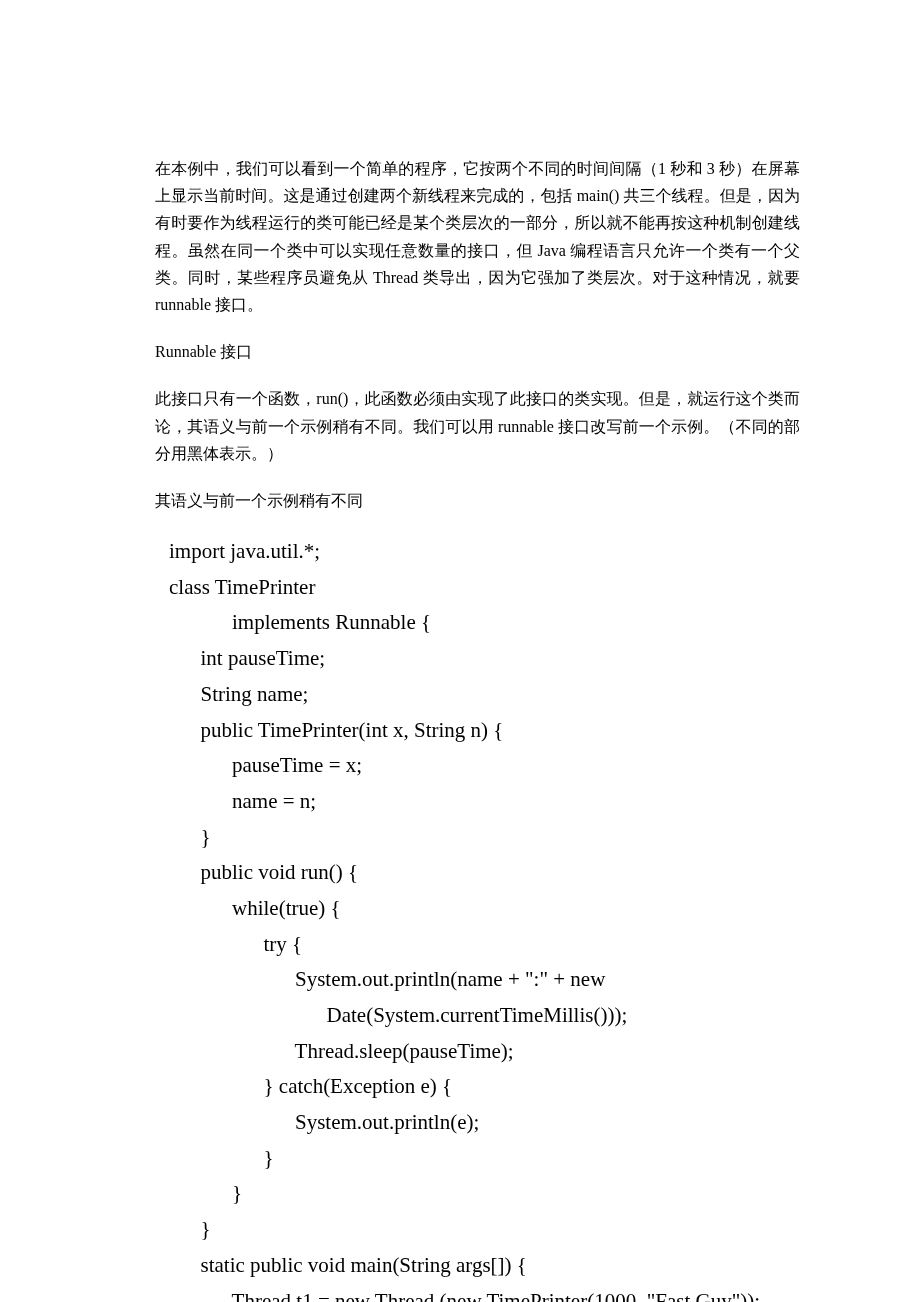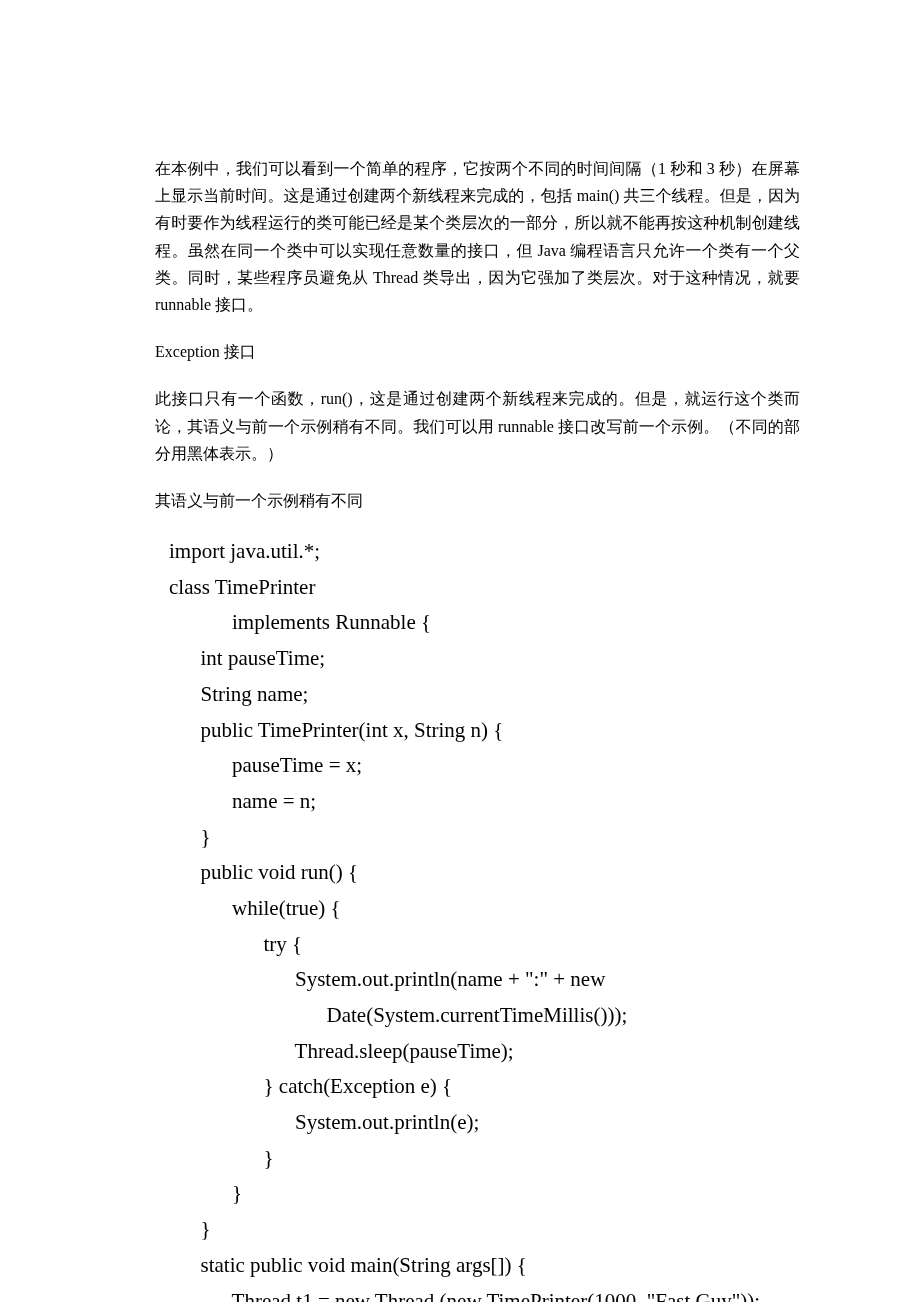--- a/index.html
+++ b/index.html
@@ -27,23 +27,23 @@
       line-height: 1.7;
       margin: 14px;
       white-space: pre;
     }
   </style>
 </head>
 <body>
 
 <p>在本例中，我们可以看到一个简单的程序，它按两个不同的时间间隔（1 秒和 3 秒）在屏幕上显示当前时间。这是通过创建两个新线程来完成的，包括 main() 共三个线程。但是，因为有时要作为线程运行的类可能已经是某个类层次的一部分，所以就不能再按这种机制创建线程。虽然在同一个类中可以实现任意数量的接口，但 Java 编程语言只允许一个类有一个父类。同时，某些程序员避免从 Thread 类导出，因为它强加了类层次。对于这种情况，就要 runnable 接口。</p>
 
-<p class="section-title">Exception 接口</p>
+<p class="section-title">Runnable 接口</p>
 
-<p>此接口只有一个函数，run()，这是通过创建两个新线程来完成的。但是，就运行这个类而论，其语义与前一个示例稍有不同。我们可以用 runnable 接口改写前一个示例。（不同的部分用黑体表示。）</p>
+<p>此接口只有一个函数，run()，此函数必须由实现了此接口的类实现。但是，就运行这个类而论，其语义与前一个示例稍有不同。我们可以用 runnable 接口改写前一个示例。（不同的部分用黑体表示。）</p>
 
 <p>其语义与前一个示例稍有不同</p>
 
 <pre>import java.util.*;
 class TimePrinter
             implements Runnable {
       int pauseTime;
       String name;
       public TimePrinter(int x, String n) {
             pauseTime = x;

